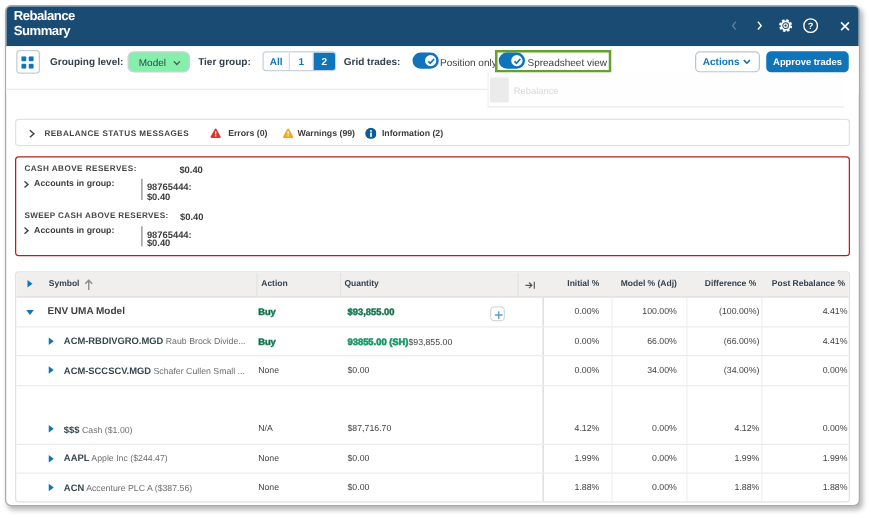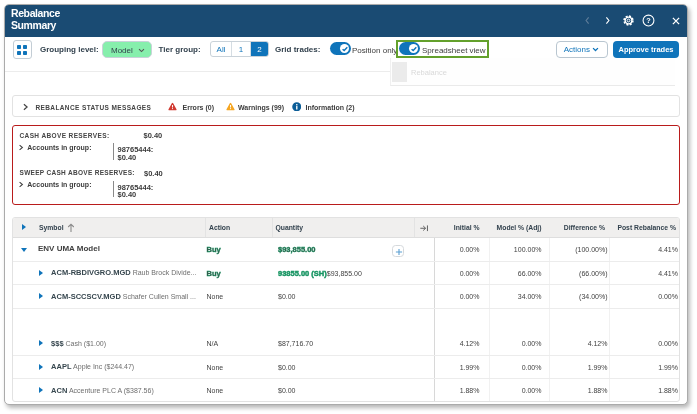--- a/index.html
+++ b/index.html
@@ -12,28 +12,28 @@
 #acctdd .txt { position:absolute; left:19px; top:4.5px; font-size:8px; color:#27405a; }
 #acctdd .chev { position:absolute; right:7px; top:5px; }
 .ticon { position:absolute; }
 
 #toolbar { position:absolute; left:0; top:32px; width:100%; height:38px; background:#fff; }
 .tlabel { position:absolute; top:8px; font-size:8px; font-weight:bold; color:#33424e; line-height:9px; }
 .tplain { position:absolute; top:8.5px; font-size:8px; color:#3c3c3c; line-height:9px; }
 #gridbtn { position:absolute; left:7.5px; top:3px; width:19px; height:19px; border:1px solid #c3cdd5; border-radius:3px; background:#fff; }
 #modeldd { position:absolute; left:97px; top:3.5px; width:50px; height:17px; border:1px solid #c9d2d9; border-radius:5px; background:#86efac; font-size:8px; color:#33424e; }
 #seg { position:absolute; left:205px; top:3.5px; height:16.5px; border:1px solid #c9d2d9; border-radius:3px; display:flex; overflow:hidden; background:#fff; }
-#seg div { width:19px; text-align:center; font-size:8px; font-weight:normal; color:#0f74ba; line-height:15px; border-right:1px solid #d5dde3; }
+#seg div { width:19px; text-align:center; font-size:8px; font-weight:bold; color:#0f74ba; line-height:15px; border-right:1px solid #d5dde3; }
 #seg div.all { width:21px; }
 #seg div.sel { width:17px; background:#0f74ba; color:#fff; border-right:none; }
 .toggle { position:absolute; top:5px; width:21px; height:13px; background:#0f74ba; border-radius:7px; }
 .toggle .knob { position:absolute; right:1.3px; top:1.6px; width:9.8px; height:9.8px; background:#fff; border-radius:50%; }
 .toggle .knob svg { position:absolute; left:0; top:0; display:block; }
 #greenbox { position:absolute; left:391px; top:3px; width:93px; height:18px; border:2px solid #63a02c; }
-#actionsbtn { position:absolute; left:550.5px; top:3.5px; width:52px; height:17px; border:1px solid #b9c6d0; border-radius:4px; background:#fff; color:#0f74ba; font-size:8px; font-weight:normal; text-align:center; line-height:15px; }
+#actionsbtn { position:absolute; left:550.5px; top:3.5px; width:52px; height:17px; border:1px solid #b9c6d0; border-radius:4px; background:#fff; color:#0f74ba; font-size:8px; font-weight:bold; text-align:center; line-height:15px; }
 #approvebtn { position:absolute; left:608px; top:3.5px; width:66px; height:17px; border-radius:4px; background:#0f74ba; color:#fff; font-size:7.5px; font-weight:bold; text-align:center; line-height:17px; }
 #tbline { position:absolute; left:0px; top:66px; width:390px; border-top:1px solid #ececec; }
 
 #ghost { position:absolute; left:385px; top:53px; width:285px; height:28px; background:#fefefe; border-left:1px solid #f0f0f0; border-bottom:1px solid #eaeaea; }
 #ghost span { position:absolute; left:20px; top:10px; font-size:7.5px; color:#d9d9d9; }
 
 #statusbox { position:absolute; left:6.5px; top:90.3px; width:668.5px; height:21.5px; border:1px solid #e2e2e2; border-radius:3px; background:#fff; }
 .caps { font-size:6.5px; font-weight:bold; letter-spacing:0.38px; color:#454545; line-height:7px; }
 .sitem { position:absolute; top:7.5px; font-size:7px; font-weight:bold; color:#3c3c3c; line-height:8px; }
 

